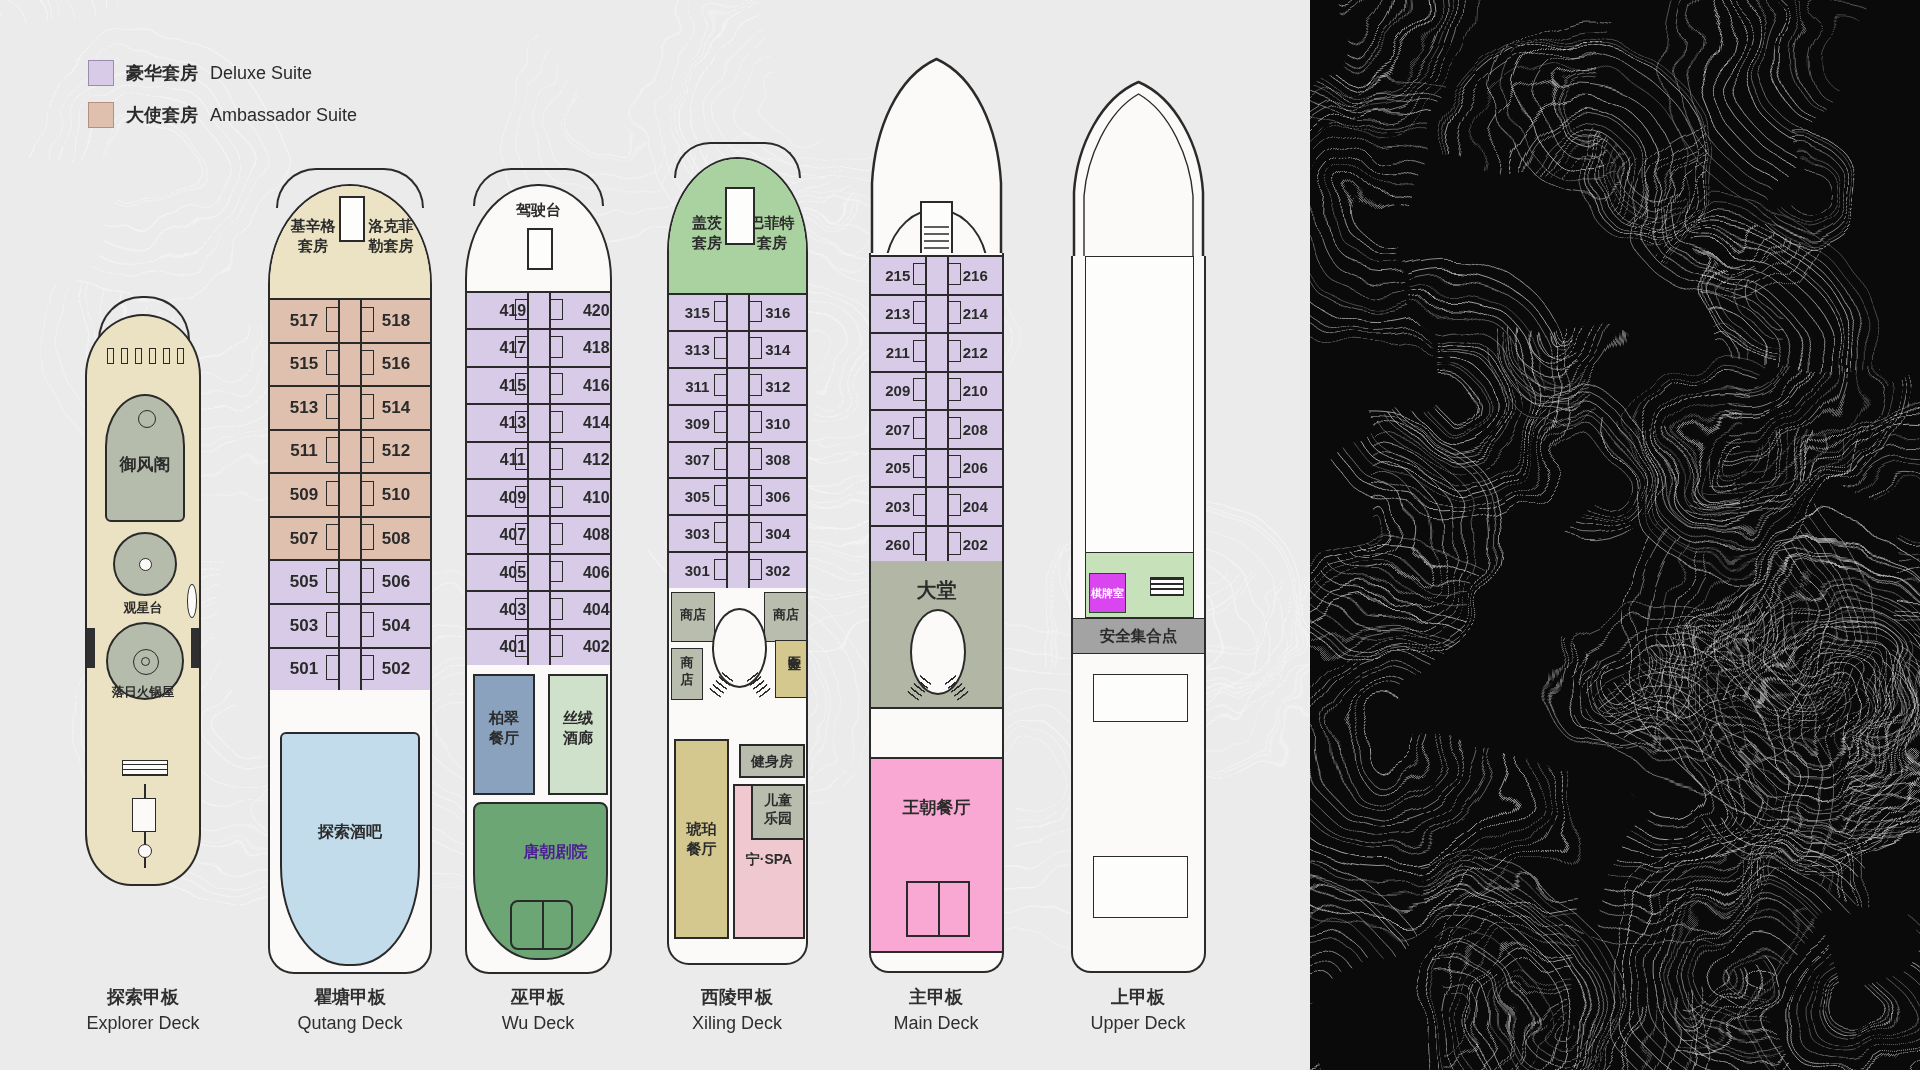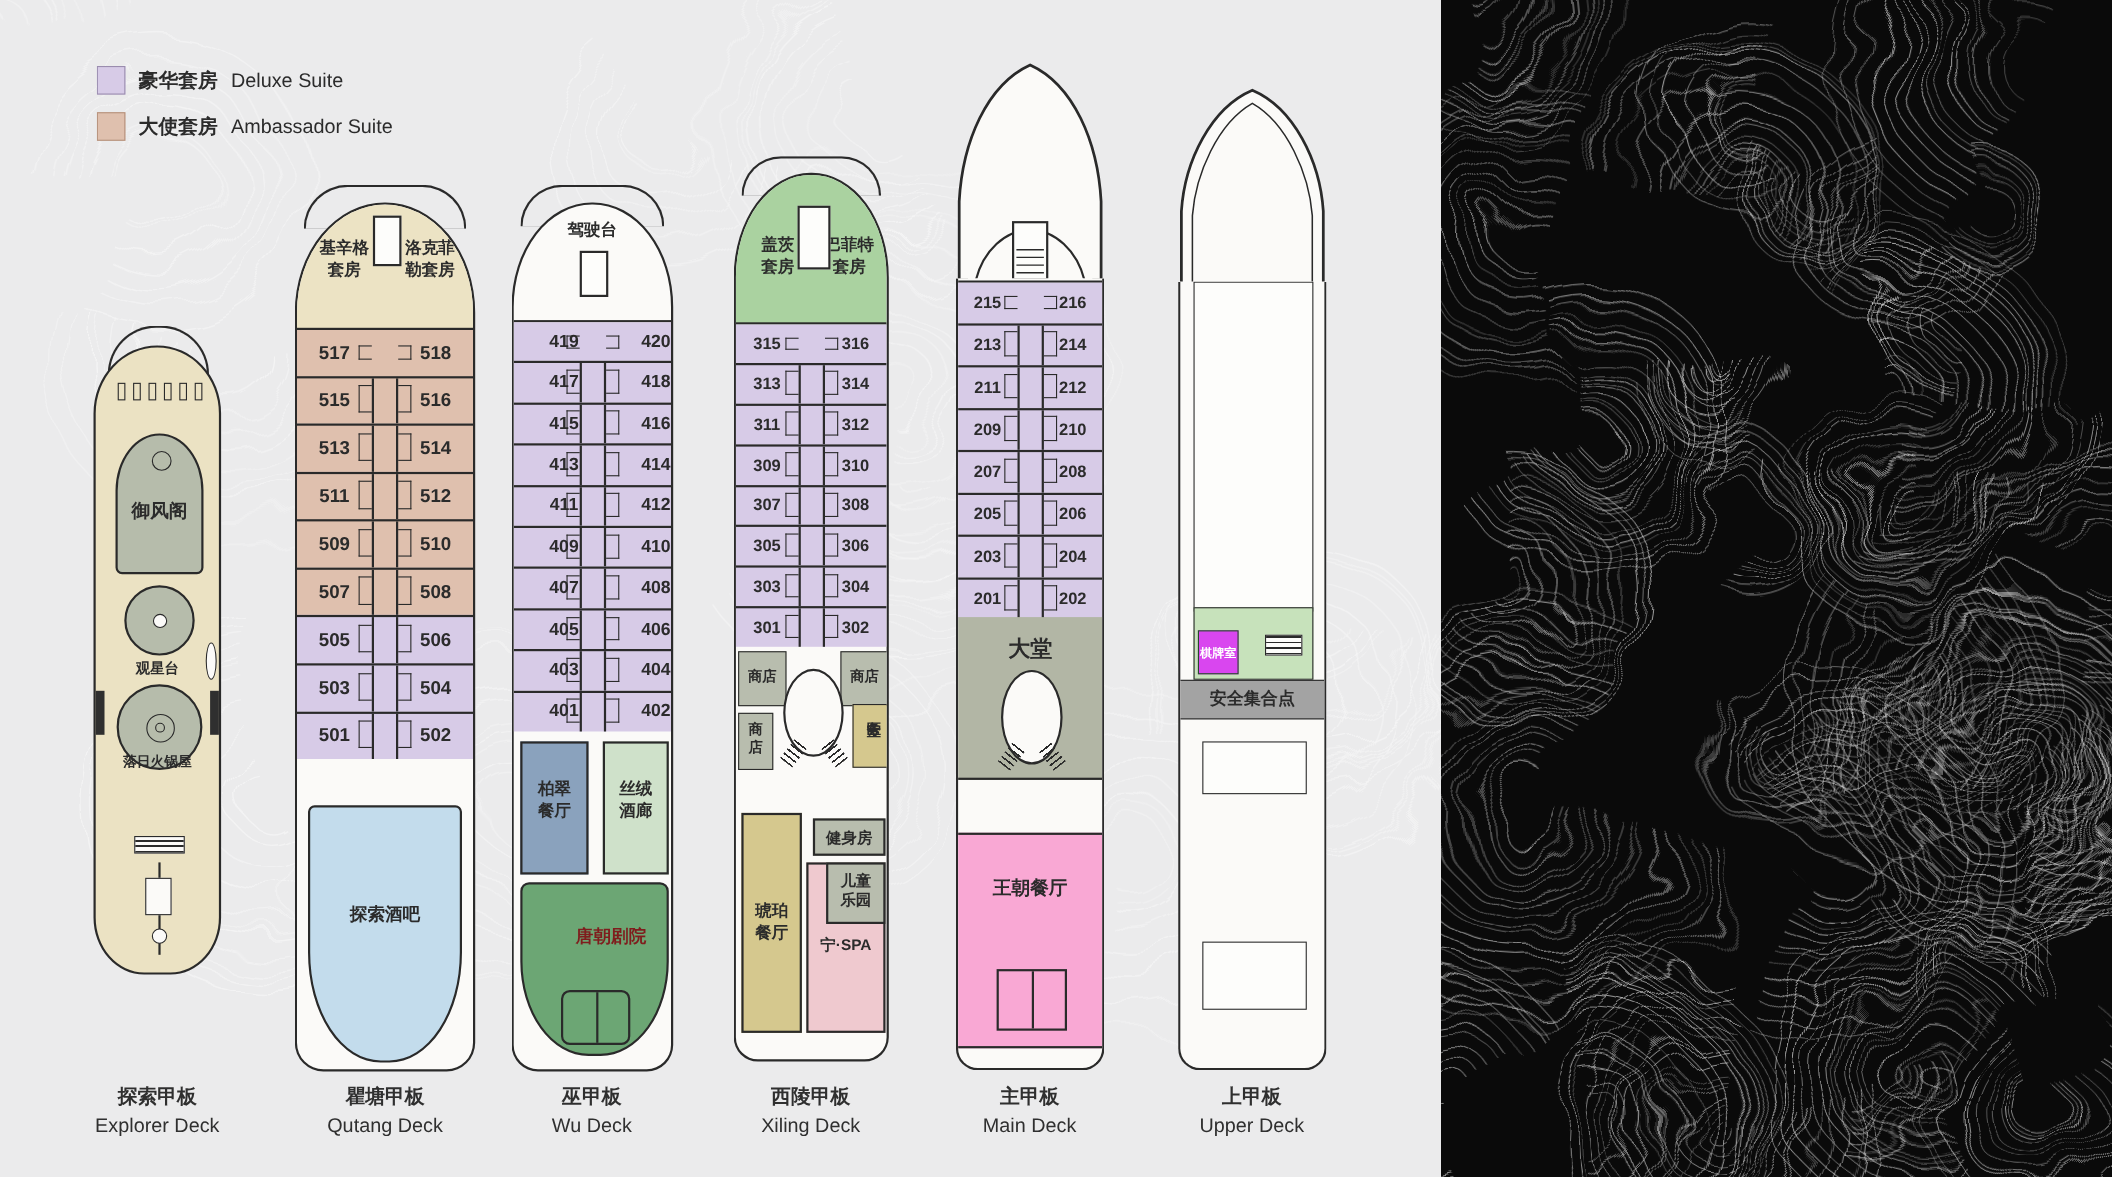--- a/index.html
+++ b/index.html
@@ -22,21 +22,21 @@
   .box{position:absolute;box-sizing:border-box;border:2px solid #2a2a2a;}
   .thin{border-width:1.5px;}
   .lbl{position:absolute;color:#2b2b2b;text-align:center;white-space:pre-line;line-height:1.3;font-weight:600;}
   .circle{position:absolute;border:2px solid #2a2a2a;border-radius:50%;box-sizing:border-box;}
   .hatch{background-image:repeating-linear-gradient(0deg,#2a2a2a 0 1.5px,transparent 1.5px 5px);}
   .stairbox{position:absolute;background:#fdfdfb;border:2px solid #2a2a2a;box-sizing:border-box;}
   .vline{position:absolute;width:2px;background:#2a2a2a;}
   
   .rooms{position:absolute;left:0;right:0;display:flex;flex-direction:column;}
   .room-row{flex:1;display:flex;border-top:2px solid #2a2a2a;}
-  .room-row:first-child{border-top:none;align-items:center;}
+  .room-row:first-child{border-top:none;}
   .room-row.amb{background:#dfc0ae;}
   .room-row.dlx{background:#d7cbe7;}
   .room-row .cell{flex:1;display:flex;align-items:center;justify-content:center;
     font-weight:600;color:#2b2b2b;position:relative;}
   .room-row .corr{width:24px;border-left:2px solid #2a2a2a;border-right:2px solid #2a2a2a;box-sizing:border-box;}
   .cell.cl::after{content:"";position:absolute;right:0;top:16%;height:56%;width:11px;
     border:1.5px solid #2a2a2a;border-right:none;}
   .cell.cr::after{content:"";position:absolute;left:0;top:16%;height:56%;width:11px;
     border:1.5px solid #2a2a2a;border-left:none;}
   .fs17 .cell{font-size:17px;} .fs16 .cell{font-size:16px;padding-left:32px;} .fs15 .cell{font-size:15px;}
@@ -401,21 +401,21 @@
       <div class="box" style="left:6px;top:488px;width:62px;height:121px;background:#8aa2bd;">
         <div class="lbl" style="left:0;right:0;top:32px;font-size:15px;">柏翠
 餐厅</div>
       </div>
       <div class="box" style="left:81px;top:488px;width:60px;height:121px;background:#cfe1ca;">
         <div class="lbl" style="left:0;right:0;top:32px;font-size:15px;">丝绒
 酒廊</div>
       </div>
 
       <div class="box" style="left:6px;top:616px;width:135px;height:158px;background:#6ca674;border-radius:8px 8px 62px 62px / 8px 8px 86px 86px;">
-        <div class="lbl" style="left:0;right:0;top:38px;font-size:16px;color:#7f1d1d;margin-left:30px;">唐朝剧院</div>
+        <div class="lbl" style="left:0;right:0;top:38px;font-size:16px;color:#4c1d95;margin-left:30px;">唐朝剧院</div>
         <div class="box" style="left:35px;top:96px;width:63px;height:50px;border-radius:8px;">
           <div class="vline" style="left:30px;top:0;height:100%;"></div>
         </div>
       </div>
     </div>
   </div>
 
   <div class="ship" style="left:667px;top:140px;width:141px;height:830px;">
     <div class="canopy" style="left:7px;top:2px;width:127px;height:36px;border-radius:64px 64px 0 0;"></div>
     <div class="hull" style="left:0;top:17px;width:141px;height:808px;border-radius:70px 70px 22px 22px / 95px 95px 22px 22px;">
@@ -546,21 +546,21 @@
             <div class="cell cl">205</div>
             <div class="corr"></div>
             <div class="cell cr">206</div>
           </div>
           <div class="room-row dlx">
             <div class="cell cl">203</div>
             <div class="corr"></div>
             <div class="cell cr">204</div>
           </div>
           <div class="room-row dlx">
-            <div class="cell cl">201</div>
+            <div class="cell cl">260</div>
             <div class="corr"></div>
             <div class="cell cr">202</div>
           </div>
         </div>
 
       <div class="zone" style="top:308px;height:148px;background:#b2b6a5;border-bottom:2px solid #2a2a2a;">
         <div class="lbl" style="left:0;right:0;top:16px;font-size:20px;">大堂</div>
         <div class="circle" style="left:39px;top:48px;width:56px;height:86px;background:#fbfaf8;"></div>
         <div class="abs hatch" style="left:42px;top:114px;width:14px;height:24px;transform:rotate(38deg);"></div>
         <div class="abs hatch" style="left:78px;top:114px;width:14px;height:24px;transform:rotate(-38deg);"></div>

